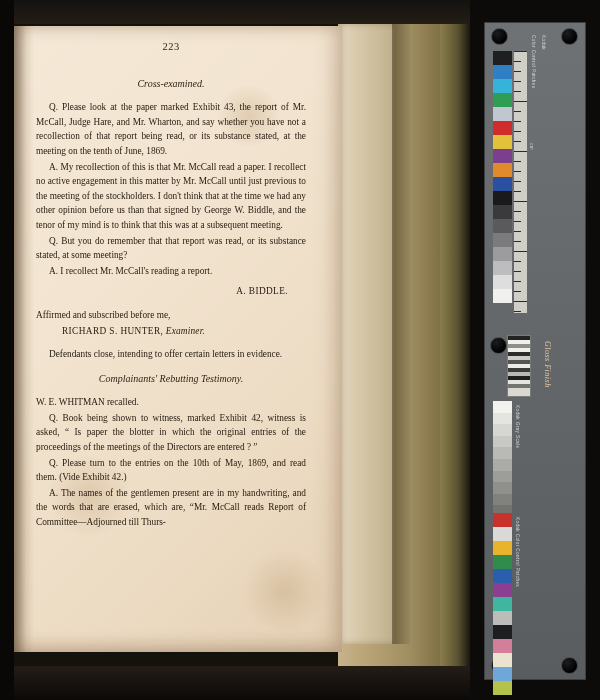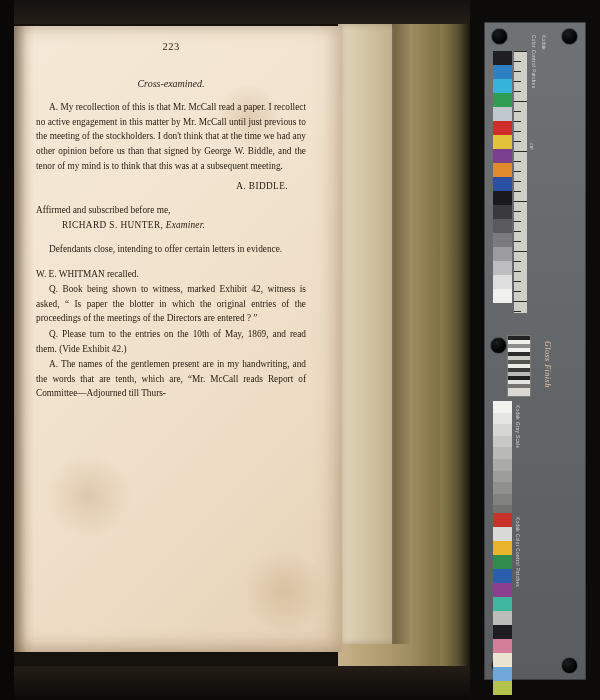--- a/index.html
+++ b/index.html
@@ -235,41 +235,45 @@
       <div class="leaf-spot" style="left:230px; top:520px; width:80px; height:90px;"></div>
     </div>
     <div class="leaf-gutter"></div>
 
     <div class="text-col">
 
       <div class="folio">223</div>
 
       <div class="head-italic">Cross-examined.</div>
 
+      <div class="p">Q. Please look at the paper marked Exhibit 43, the report of Mr. McCall, Judge Hare, and Mr. Wharton, and say whether you have not a recollection of that report being read, or its substance stated, at the meeting on the tenth of June, 1869.</div>
       <div class="p">A. My recollection of this is that Mr. McCall read a paper. I recollect no active engagement in this matter by Mr. McCall until just previous to the meeting of the stockholders. I don't think that at the time we had any other opinion before us than that signed by George W. Biddle, and the tenor of my mind is to think that this was at a subsequent meeting.</div>
+      <div class="p">Q. But you do remember that that report was read, or its substance stated, at some meeting?</div>
+      <div class="p">A. I recollect Mr. McCall's reading a report.</div>
 
       <div class="gap-sm"></div>
       <div class="right smallcaps">A. BIDDLE.</div>
 
       <div class="gap"></div>
       <div class="p noind">Affirmed and subscribed before me,</div>
       <div class="sig">
         <span class="smallcaps">RICHARD S. HUNTER,</span>
         <span class="it">Examiner.</span>
       </div>
 
       <div class="gap"></div>
       <div class="p">Defendants close, intending to offer certain letters in evidence.</div>
 
       <div class="gap"></div>
+      <div class="head-italic">Complainants' Rebutting Testimony.</div>
 
       <div class="p noind">W. E. WHITMAN recalled.</div>
       <div class="p">Q. Book being shown to witness, marked Exhibit 42, witness is asked, “ Is paper the blotter in which the original entries of the proceedings of the meetings of the Directors are entered ? ”</div>
       <div class="p">Q. Please turn to the entries on the 10th of May, 1869, and read them. (Vide Exhibit 42.)</div>
-      <div class="p">A. The names of the gentlemen present are in my handwriting, and the words that are tenth, which are, “Mr. McCall reads Report of Committee—Adjourned till Thurs-</div>
+      <div class="p">A. The names of the gentlemen present are in my handwriting, and the words that are erased, which are, “Mr. McCall reads Report of Committee—Adjourned till Thurs-</div>
     </div>
   </div>
 
   <div class="target">
 
     <div class="target-screw" style="left:6px; top:5px;"></div>
     <div class="target-screw" style="left:76px; top:5px;"></div>
     <div class="target-screw" style="left:6px; top:634px;"></div>
     <div class="target-screw" style="left:76px; top:634px;"></div>
     <div class="target-screw" style="left:5px; top:314px;"></div>

